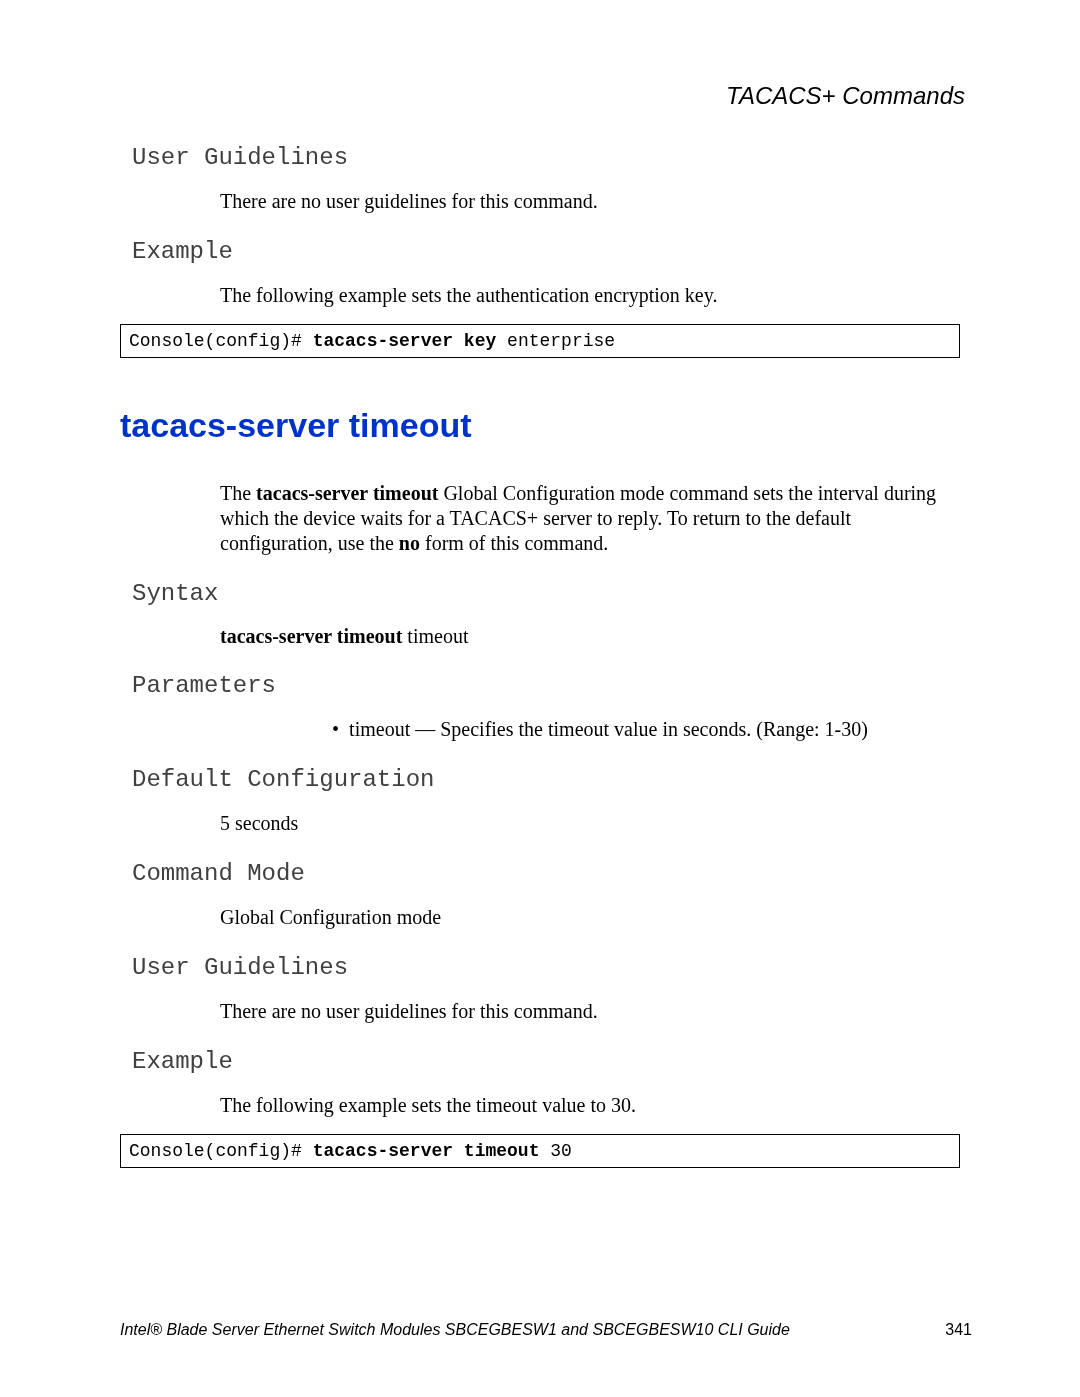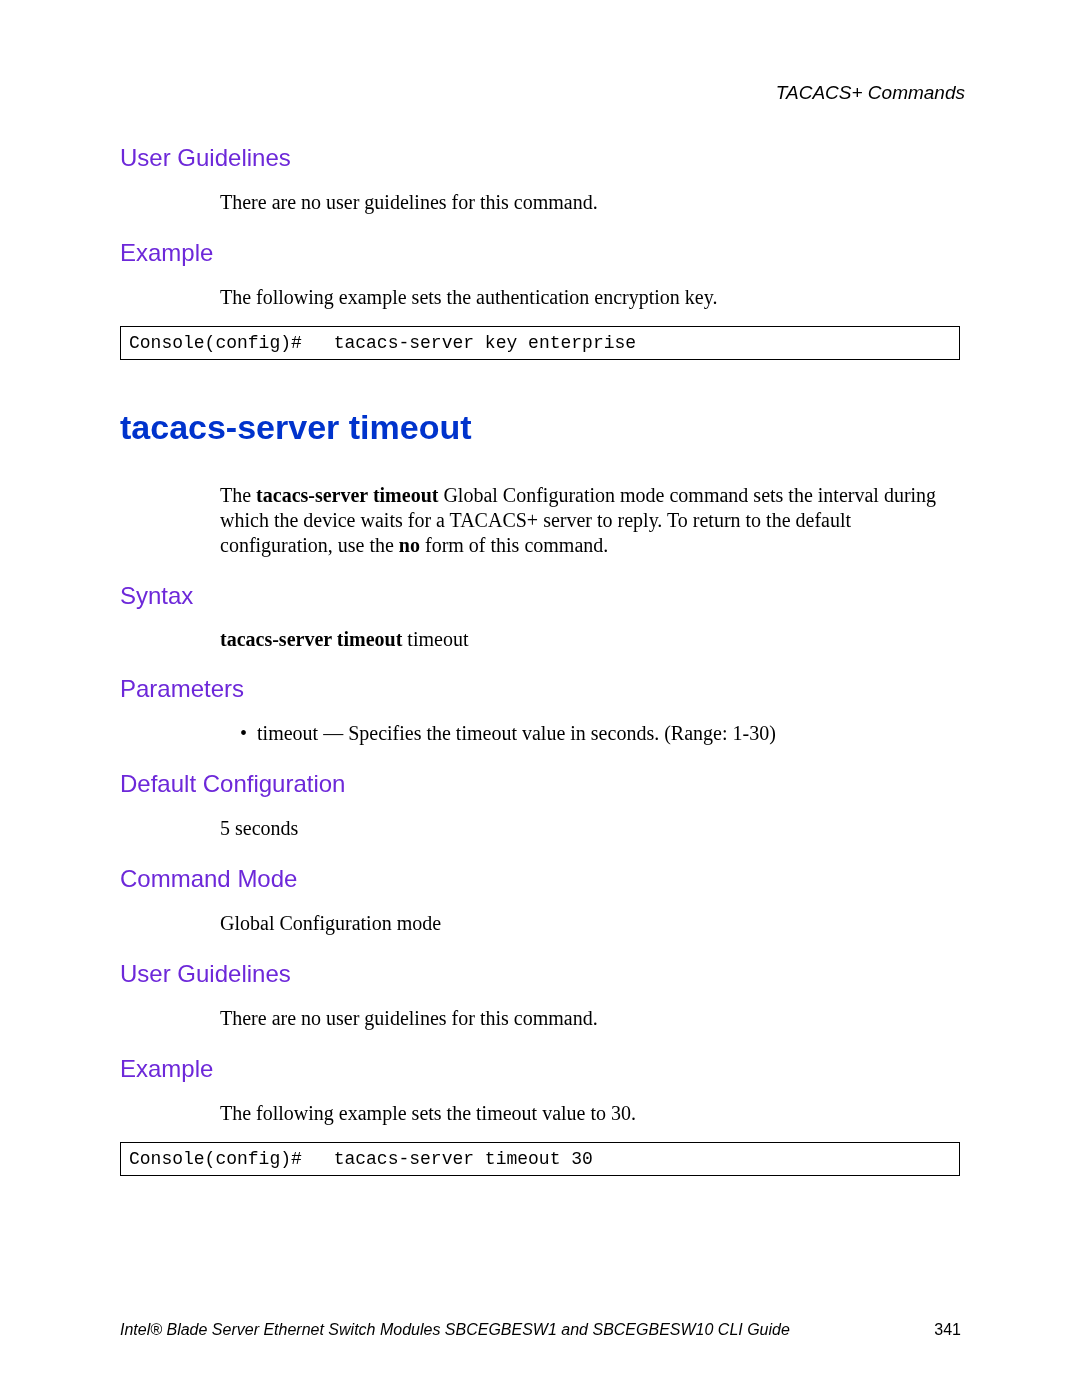--- a/index.html
+++ b/index.html
@@ -16,32 +16,32 @@
     min-height: 1397px;
     padding: 80px 120px 50px 120px;
     position: relative;
   }
   .header-right {
     position: absolute;
     top: 82px;
     right: 115px;
     font-family: Arial, Helvetica, sans-serif;
     font-style: italic;
-    font-size: 19px;
+    font-size: 24px;
     color: #000;
   }
   .content {
     padding-top: 40px;
   }
   .h-blue {
-    font-family: Liberation Sans, sans-serif;
-    color: #6d28d9;
+    font-family: Liberation Mono, monospace;
+    color: #404040;
     font-size: 24px;
     font-weight: 400;
-    margin: 24px 0 18px 0;
+    margin: 24px 0 18px 12px;
   }
   .h-big-blue {
     font-family: Arial, Helvetica, sans-serif;
     color: #0033cc;
     font-size: 34px;
     font-weight: 700;
     margin: 48px 0 36px 0;
   }
   .body-text {
     font-size: 20px;
@@ -54,47 +54,47 @@
   }
   .codebox {
     border: 1px solid #000;
     font-family: "Courier New", Courier, monospace;
     font-size: 18px;
     padding: 6px 8px;
     margin: 16px 0 10px 0;
     white-space: pre;
   }
   .codebox .bold {
-    font-weight: 400;
-    margin-left: 21px;
+    font-weight: 700;
   }
   .para {
     margin-bottom: 6px;
   }
   .syntax-block {
     padding-left: 100px;
     font-size: 20px;
   }
   .syntax-line {
     margin-bottom: 10px;
   }
   .bold { font-weight: 700; }
   .ital { }
   .bullet-block {
     padding-left: 120px;
     font-size: 20px;
   }
   .bullet-line {
     margin: 0;
+    text-align: center;
   }
   .footer {
     position: absolute;
     bottom: 58px;
     left: 120px;
-    right: 119px;
+    right: 108px;
     font-family: Arial, Helvetica, sans-serif;
     font-style: italic;
     font-size: 16px;
     color: #000;
     display: flex;
     justify-content: space-between;
     align-items: baseline;
   }
   .footer .pagenum {
     font-style: normal;

